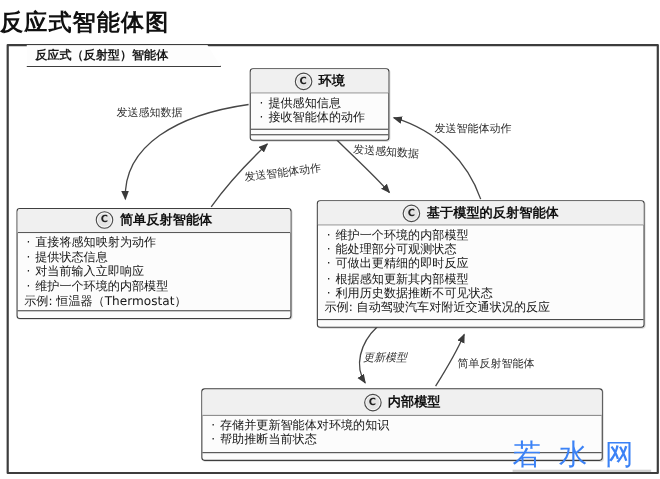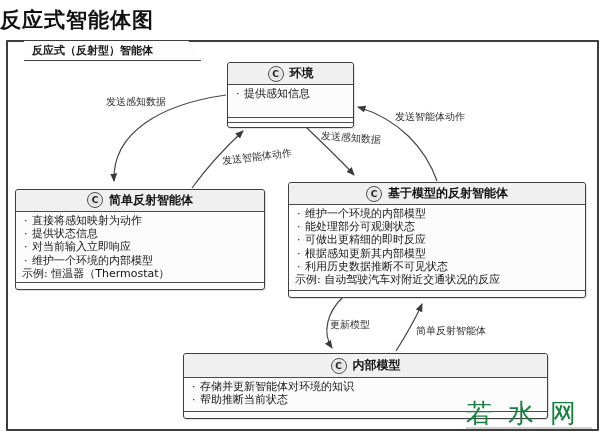--- a/index.html
+++ b/index.html
@@ -67,26 +67,26 @@
   .edges{position:absolute;left:0;top:0;width:600px;height:435px;pointer-events:none;}
 
   .edge-label{
     position:absolute;font-size:10px;color:#2e2e2e;white-space:nowrap;
     background:transparent;
   }
   #lbl-env-simple{left:106px;top:95px;}
   #lbl-simple-env{left:222px;top:150px;transform:rotate(-7deg);}
   #lbl-env-model{left:321px;top:131px;transform:rotate(4deg);}
   #lbl-model-env{left:395px;top:110px;}
-  #lbl-model-internal{left:330px;top:318px;}
+  #lbl-model-internal{left:330px;top:318px;font-style:italic;}
   #lbl-internal-model{left:416px;top:324px;}
 
   .watermark{
     position:absolute;right:8px;bottom:4px;
-    font-size:26px;color:#15803d;letter-spacing:16px;
+    font-size:26px;color:#3b82f6;letter-spacing:16px;
     text-decoration:underline;text-decoration-color:#cfcfcf;
     text-decoration-thickness:2px;text-underline-offset:5px;
     font-weight:normal;
   }
 </style>
 </head>
 <body>
 
 <div class="canvas">
 
@@ -113,20 +113,21 @@
   </svg>
 
   <div class="ubox" id="box-environment">
     <div class="ubox-header">
       <span class="c-icon">C</span>
       <span>环境</span>
     </div>
     <div class="ubox-body">
       <ul>
         <li>提供感知信息</li>
+        <li>接收智能体的动作</li>
       </ul>
     </div>
     <div class="ubox-strip"></div>
     <div class="ubox-strip"></div>
   </div>
 
   <div class="ubox" id="box-simple">
     <div class="ubox-header">
       <span class="c-icon">C</span>
       <span>简单反射智能体</span>

